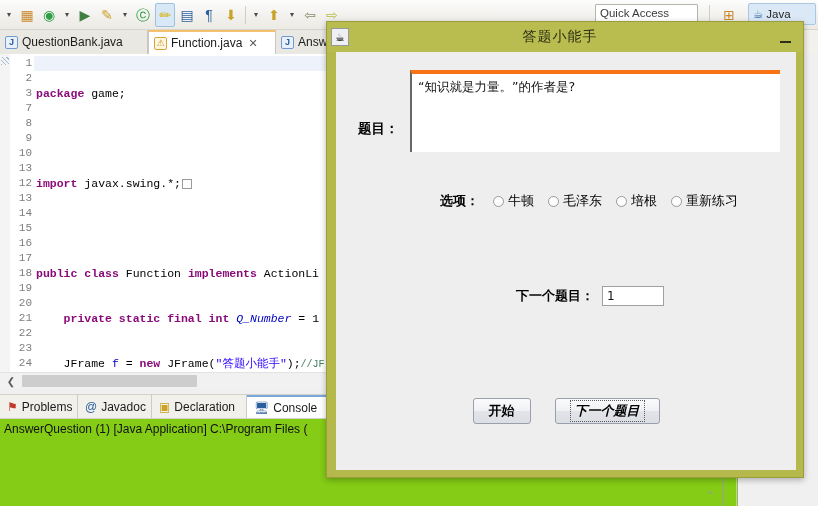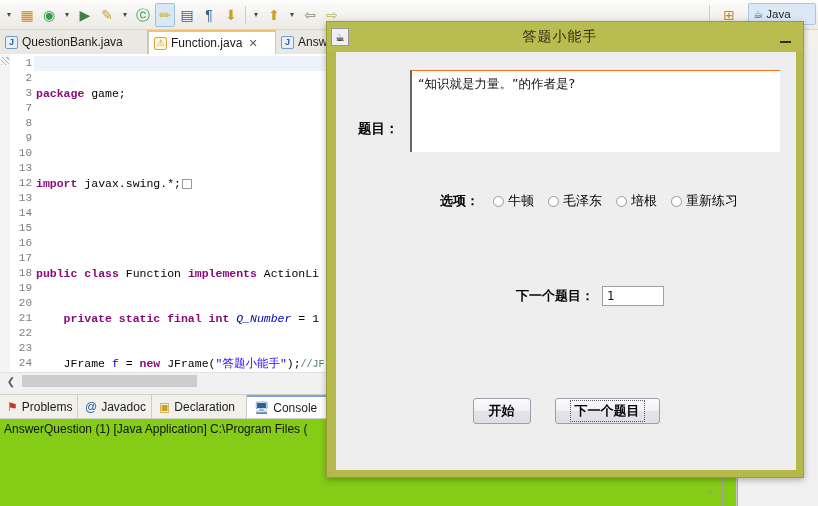--- a/index.html
+++ b/index.html
@@ -367,21 +367,21 @@
     color: #000;
     font-family: "DejaVu Sans", "Liberation Sans", sans-serif;
     font-weight: bold;
   }
   .q-textarea {
     position: absolute;
     left: 74px; top: 18px;
     width: 370px; height: 82px;
     background: #ffffff;
     border-left: 2px solid #666;
-    border-top: 1px solid #f97316;
+    border-top: 4px solid #f97316;
     box-sizing: border-box;
     font-size: 12.5px;
     color: #111;
     padding: 5px 6px;
     font-family: "DejaVu Sans", "Liberation Sans", sans-serif;
     overflow: hidden;
   }
 
   
   .opt-row {
@@ -466,20 +466,21 @@
     color: #000;
     display: flex;
     align-items: center;
     justify-content: center;
     box-sizing: border-box;
     white-space: nowrap;
   }
   .swing-btn.focused .focus-ring {
     border: 1px dotted #5a5a5a;
     padding: 1px 4px;
+    font-style: italic;
   }
 </style>
 </head>
 <body>
 
 <div id="eclipse">
 
   <div class="toolbar">
     <div class="tb-item tb-arrow">▾</div>
     <div class="tb-item tb-icon">
@@ -518,20 +519,21 @@
       </div>
     <div class="tb-item tb-arrow">▾</div>
     <div class="tb-item tb-icon">
         <span class="glyph" style="color:#8a8a6a;">⇦</span>
       </div>
     <div class="tb-item tb-icon">
         <span class="glyph" style="color:#b5b84a;">⇨</span>
       </div>
   </div>
 
+  <div class="quick-access">Quick Access</div>
   <div class="persp-sep"></div>
   <div class="persp-open">
     <span class="glyph" style="color:#c98a2e;">⊞</span>
   </div>
   <div class="persp-java">
     <span style="color:#2a5f9e;">☕</span>
     <span>Java</span>
   </div>
 
   <div class="tabbar">

